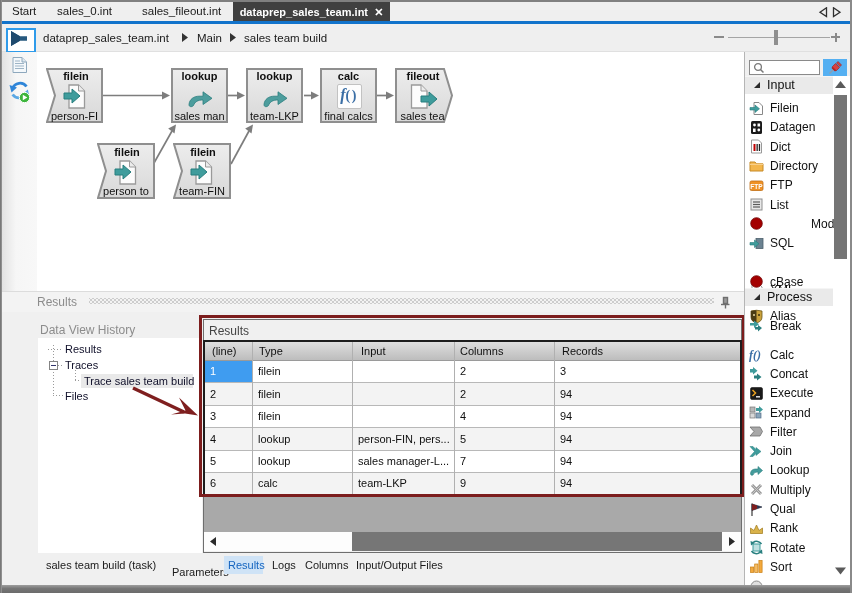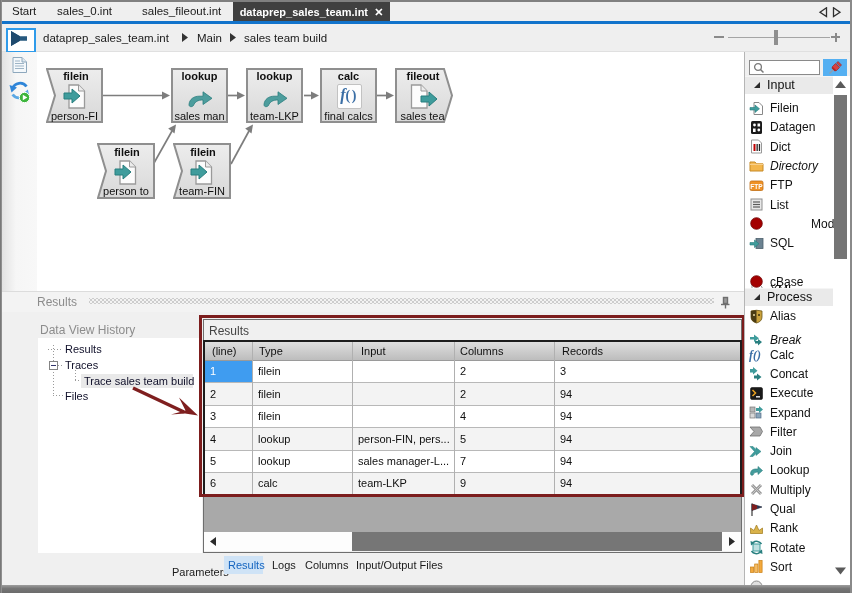--- a/index.html
+++ b/index.html
@@ -267,20 +267,21 @@
       <polygon points="3,1 9,5.5 3,10" fill="#2b2b2b"></polygon>
     </svg>
 
 <div class="abs" style="left:199px;top:315px;width:546px;height:182px;border:3px solid #7c1d1d;box-sizing:border-box;"></div>
 <svg class="abs" style="left:125px;top:380px" width="80" height="45">
  <line x1="8" y1="8" x2="59" y2="32" stroke="#7f1f1f" stroke-width="3.4"></line>
  <polygon points="73,35.5 54,17.5 60.5,30.5 46,34.5 60,33.5" fill="#7f1f1f"></polygon>
 </svg>
 
 <div class="abs" style="left:2px;top:555px;width:742px;height:30px;background:#f0f0f0;"></div>
+<span class="bbt" style="left:46px;">sales team build (task)</span>
 <span class="bbt" style="left:172px;margin-top:7px;">Parameters</span>
 <div class="abs" style="left:224px;top:556px;width:39px;height:18px;background:#cfe3f6;"></div>
 <span class="bbt" style="left:228px;color:#1565c0;">Results</span>
 <span class="bbt" style="left:272px;">Logs</span>
 <span class="bbt" style="left:305px;">Columns</span>
 <span class="bbt" style="left:356px;">Input/Output Files</span>
 
 <div class="abs" style="left:0px;top:585px;width:852px;height:8px;background:linear-gradient(#9e9e9e,#757575 45%,#6b6b6b);"></div>
 
 <div class="abs" style="left:0;top:0;width:852px;height:2px;background:#808080;"></div>
@@ -324,21 +325,21 @@
       </div>
  <div class="pi" style="top:85.1px;">
         <svg width="15" height="15">
           <path d="M2.5,1 L9.5,1 L12.5,4 L12.5,14 L2.5,14 Z" fill="#fff" stroke="#999" stroke-width="1"></path>
           <rect x="4.5" y="5" width="2" height="7" fill="#c00000"></rect>
           <rect x="7.5" y="5" width="1.3" height="7" fill="#222"></rect>
           <rect x="9.8" y="5" width="1.3" height="7" fill="#222"></rect>
         </svg>
         <span>Dict</span>
       </div>
- <div class="pi" style="top:104.4px;font-style:italic;">
+ <div class="pi" style="top:104.4px;">
         <svg width="15" height="15">
           <path d="M1,4 L6,4 L7.5,5.8 L14,5.8 L14,13 L1,13 Z" fill="#f3b64c" stroke="#c68a27" stroke-width="1"></path>
           <path d="M1,5.8 L14,5.8 L14,7 L1,7 Z" fill="#f8cf8a"></path>
         </svg>
         <span>Directory</span>
       </div>
  <div class="pi" style="top:123.7px;">
         <svg width="15" height="15">
           <rect x="1" y="3" width="13" height="9.5" rx="1.5" fill="#ef9226" stroke="#c06d12" stroke-width="0.8"></rect>
           <text x="7.5" y="10.5" font-size="6.5" font-weight="bold" fill="#fff" text-anchor="middle" font-family="Liberation Sans">FTP</text>
@@ -387,21 +388,21 @@
  <div class="ph" style="top:236px;"><span class="tri"></span>Process</div>
  <div class="pi" style="top:254.5px;">
         <svg width="15" height="15">
           <path d="M2,2 Q7.5,0.5 13,2 L13,8 Q13,12.5 7.5,14 Q2,12.5 2,8 Z" fill="#caa23c" stroke="#6b5518 " stroke-width="0.8"></path>
           <path d="M7.5,1.2 L7.5,14 Q2,12.5 2,8 L2,2 Q4.5,1.2 7.5,1.2 Z" fill="#4a3c14"></path>
           <circle cx="5" cy="6" r="1" fill="#e8d9a0"></circle>
           <circle cx="10" cy="6" r="1" fill="#3a2e0a"></circle>
         </svg>
         <span>Alias</span>
       </div>
- <div class="pi" style="top:278px;font-style:italic;">
+ <div class="pi" style="top:264px;">
         <svg width="15" height="15">
           <polygon points="1,5 5,5 5,2.5 10,6.2 5,10 5,7.5 1,7.5" fill="#3f9c9c"></polygon>
           <polygon points="6,9 9,9 9,7 13,10 9,13.5 9,11.5 6,11.5" fill="#2a8080"></polygon>
         </svg>
         <span>Break</span>
       </div>
  <div class="pi" style="top:293.1px;">
         <svg width="15" height="15">
           <text x="0" y="11.5" font-size="12" font-style="italic" font-weight="bold" fill="#3a6ea5" font-family="Liberation Serif">f()</text>
         </svg>

